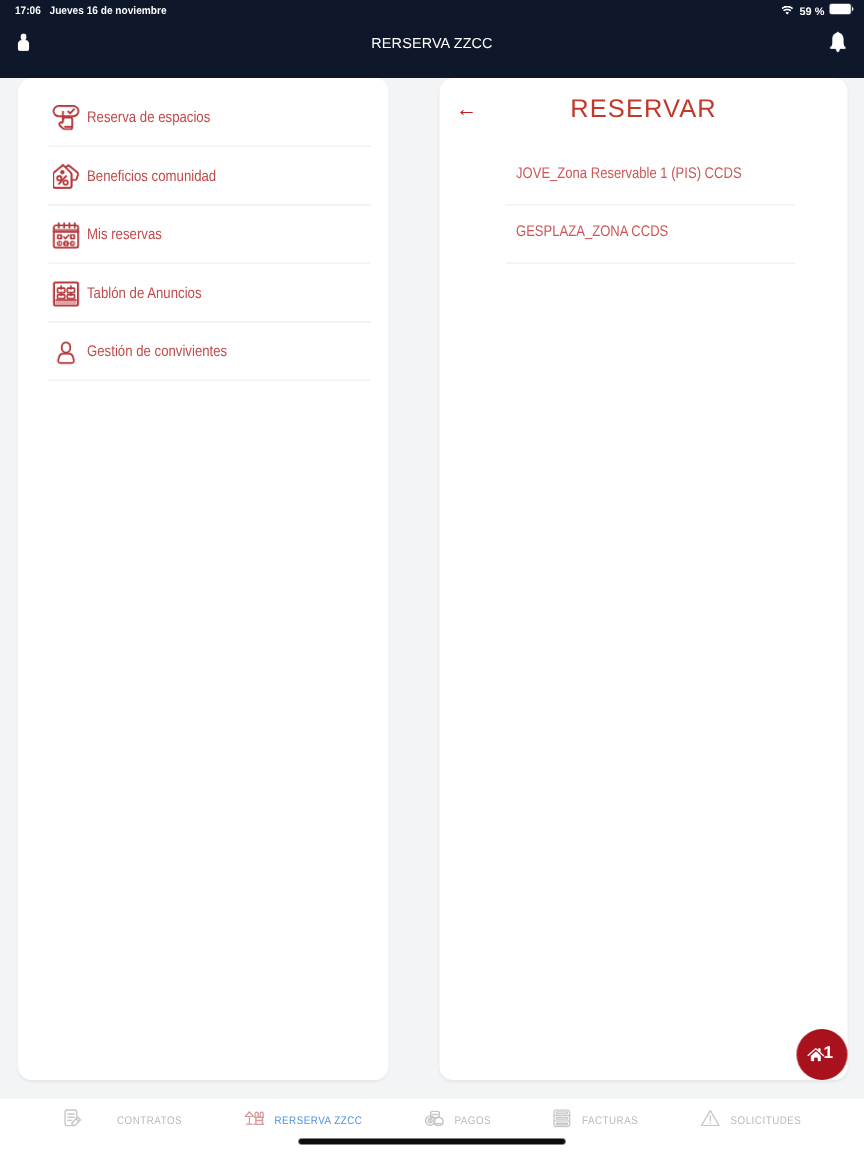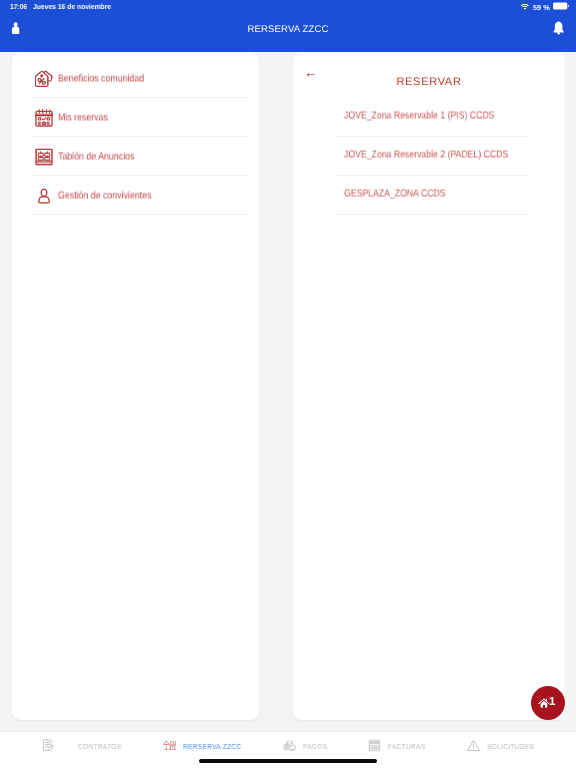--- a/index.html
+++ b/index.html
@@ -2,21 +2,21 @@
 <html><head>
 <meta charset="utf-8">
 <style>
   * { box-sizing: border-box; margin:0; padding:0; }
   html,body { width:576px; height:768px; overflow:hidden; }
   body { font-family:"Liberation Sans", sans-serif; background:#ffffff; text-rendering:geometricPrecision; }
   .screen, .screen * { will-change:transform; }
   .screen { position:relative; width:576px; height:768px; background:#f2f4f6; overflow:hidden; }
 
   
-  .header { position:absolute; left:0; top:0; width:576px; height:52px; background:#1d4ed8; z-index:5; }
+  .header { position:absolute; left:0; top:0; width:576px; height:52px; background:#0f172a; z-index:5; }
   .statusbar { position:absolute; left:0; top:0; width:576px; height:16px; color:#ffffff; font-size:7.3px; font-weight:700; }
   .sb-time { position:absolute; left:10px; top:2px; display:inline-block; transform:scaleX(.92); transform-origin:left top; }
   .sb-date { position:absolute; left:33px; top:2px; display:inline-block; transform:scaleX(.925); transform-origin:left top; }
   .sb-right { position:absolute; right:7px; top:2px; display:flex; align-items:center; gap:4px; }
   .sb-pct { font-size:7.3px; font-weight:700; display:inline-block; }
 
   .navbar { position:absolute; left:0; top:16px; width:576px; height:36px; }
   .nav-user { position:absolute; left:11px; top:5.8px; width:9.4px; height:12.2px; display:block; line-height:0; }
   .nav-user svg { display:block; }
   .nav-title { position:absolute; left:0; top:0; width:576px; height:28px; line-height:28px; text-align:center; color:#fff; font-size:9.6px; letter-spacing:.1px; }
@@ -31,21 +31,21 @@
   #menu-list { padding-top:7px; }
   .menu-item { position:relative; height:39px; }
   .menu-icon { position:absolute; left:23px; top:50%; transform:translateY(-50%); width:18px; height:18px; display:block; line-height:0; }
   .menu-icon svg { display:block; width:18px; height:18px; }
   .menu-label { position:absolute; left:46px; top:50%; transform:translateY(-50%) scaleX(.855); transform-origin:left center; color:#c24a4a; font-size:10.3px; white-space:nowrap; }
   .menu-div { position:absolute; left:20px; bottom:0; width:215px; height:1px; background:#f1f2f4; }
 
   
   .rp-head { position:relative; height:45px; }
   .rp-back { position:absolute; left:11px; top:13px; color:#b42025; font-size:14px; line-height:1; }
-  .rp-title { position:absolute; left:0; top:0; width:272px; height:41px; line-height:41px; text-align:center; color:#c0392b; font-size:11px; letter-spacing:.7px;margin-top:10px; }
+  .rp-title { position:absolute; left:0; top:0; width:272px; height:41px; line-height:41px; text-align:center; color:#c0392b; font-size:17px; letter-spacing:.7px; }
   #rp-list { padding-top:1px; }
   .rp-item { position:relative; height:39px; }
   .rp-label { position:absolute; left:51px; top:calc(50% - 2px); transform:translateY(-50%) scaleX(.845); transform-origin:left center; color:#cc5656; font-size:10.3px; white-space:nowrap; }
   .rp-div { position:absolute; left:44px; bottom:0; width:193px; height:1px; background:#f1f2f4; }
 
   
   .fab { position:absolute; left:530.5px; top:686px; width:34px; height:34px; border-radius:50%; background:#a8121c; display:flex; align-items:center; justify-content:center; color:#fff; }
   .fab-icon { display:block; line-height:0; margin-right:-.8px; }
   .fab-icon svg { display:block; }
   .fab-num { font-size:11.5px; font-weight:700; line-height:1; position:relative; top:.2px; margin-right:2.6px; }
@@ -106,20 +106,35 @@
       </span>
     </div>
   </div>
 
   <div class="panel panel-left">
     <div id="menu-list">
         <div class="menu-item">
           <span class="menu-icon">
             <svg xmlns="http://www.w3.org/2000/svg" viewBox="0 0 32 32" width="19" height="19">
               <g fill="none" stroke="#b5373b" stroke-width="2.2" stroke-linecap="round" stroke-linejoin="round">
+                <rect x="1.3" y="1.2" width="29.4" height="12.2" rx="6.1"></rect>
+                <path d="M18.6 7.6l2.3 2.3 4.6-4.9"></path>
+                <path d="M12.4 7.8v9.6"></path>
+                <path d="M12.4 19.1v-2.2c0-1.1 1-2 2.1-2h6.8c1.2 0 2.1.9 2.1 2v9.6c0 1.1-.9 2-2.1 2h-6.6c-1.1 0-2.2-.5-3-1.3l-3.1-3.1c-.8-.8-.8-2.1 0-2.9.8-.8 2.1-.8 2.9 0z"></path>
+                <path d="M14.6 25.8h8.4"></path>
+              </g>
+            </svg>
+          </span>
+          <span class="menu-label" style="will-change: transform;">Reserva de espacios</span>
+          <span class="menu-div"></span>
+        </div>
+        <div class="menu-item">
+          <span class="menu-icon">
+            <svg xmlns="http://www.w3.org/2000/svg" viewBox="0 0 32 32" width="19" height="19">
+              <g fill="none" stroke="#b5373b" stroke-width="2.2" stroke-linecap="round" stroke-linejoin="round">
                 <path d="M16 4.2 17.6 2.8c.7-.6 1.8-.6 2.5 0l9.4 7.9c.6.5.9 1.3.7 2.1l-1.5 5.2c-.3.9-1.1 1.5-2 1.5h-3.3"></path>
                 <path d="M13.6 2.8c-.7-.6-1.8-.6-2.5 0L1.7 10.7c-.5.4-.8 1.1-.8 1.8v14.2c0 1.2 1 2.2 2.3 2.2h17c1.3 0 2.3-1 2.3-2.2V12.5c0-.7-.3-1.3-.8-1.8z"></path>
               </g>
               <circle cx="11.7" cy="10.2" r="2.5" fill="#b5373b"></circle>
               <g fill="none" stroke="#b5373b" stroke-width="2.2" stroke-linecap="round">
                 <path d="M7.6 24.3 16 15"></path>
                 <circle cx="8" cy="17.4" r="2.6"></circle>
                 <circle cx="15.5" cy="22.6" r="2.6"></circle>
               </g>
             </svg>
@@ -194,24 +209,20 @@
   </div>
 
   <div class="panel panel-right">
     <div class="rp-head">
       <span class="rp-back">←</span>
       <div class="rp-title">RESERVAR</div>
     </div>
     <div id="rp-list">
         <div class="rp-item">
           <span class="rp-label" style="will-change: transform;">JOVE_Zona Reservable 1 (PIS) CCDS</span>
-          <span class="rp-div"></span>
-        </div>
-        <div class="rp-item">
-          <span class="rp-label" style="will-change: transform;">JOVE_Zona Reservable 2 (PADEL) CCDS</span>
           <span class="rp-div"></span>
         </div>
         <div class="rp-item">
           <span class="rp-label" style="will-change: transform;">GESPLAZA_ZONA CCDS</span>
           <span class="rp-div"></span>
         </div>
       </div>
   </div>
 
   <div class="fab">

